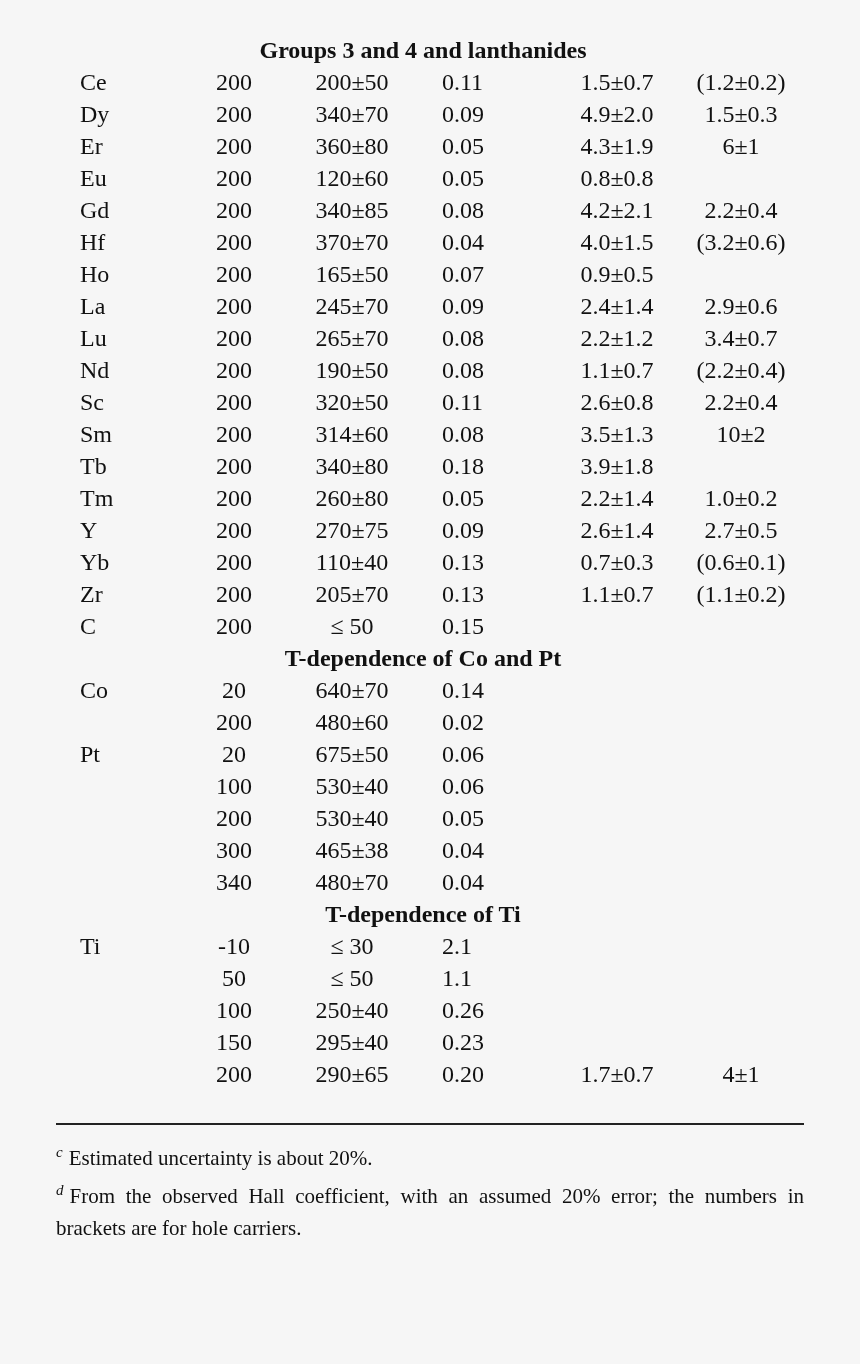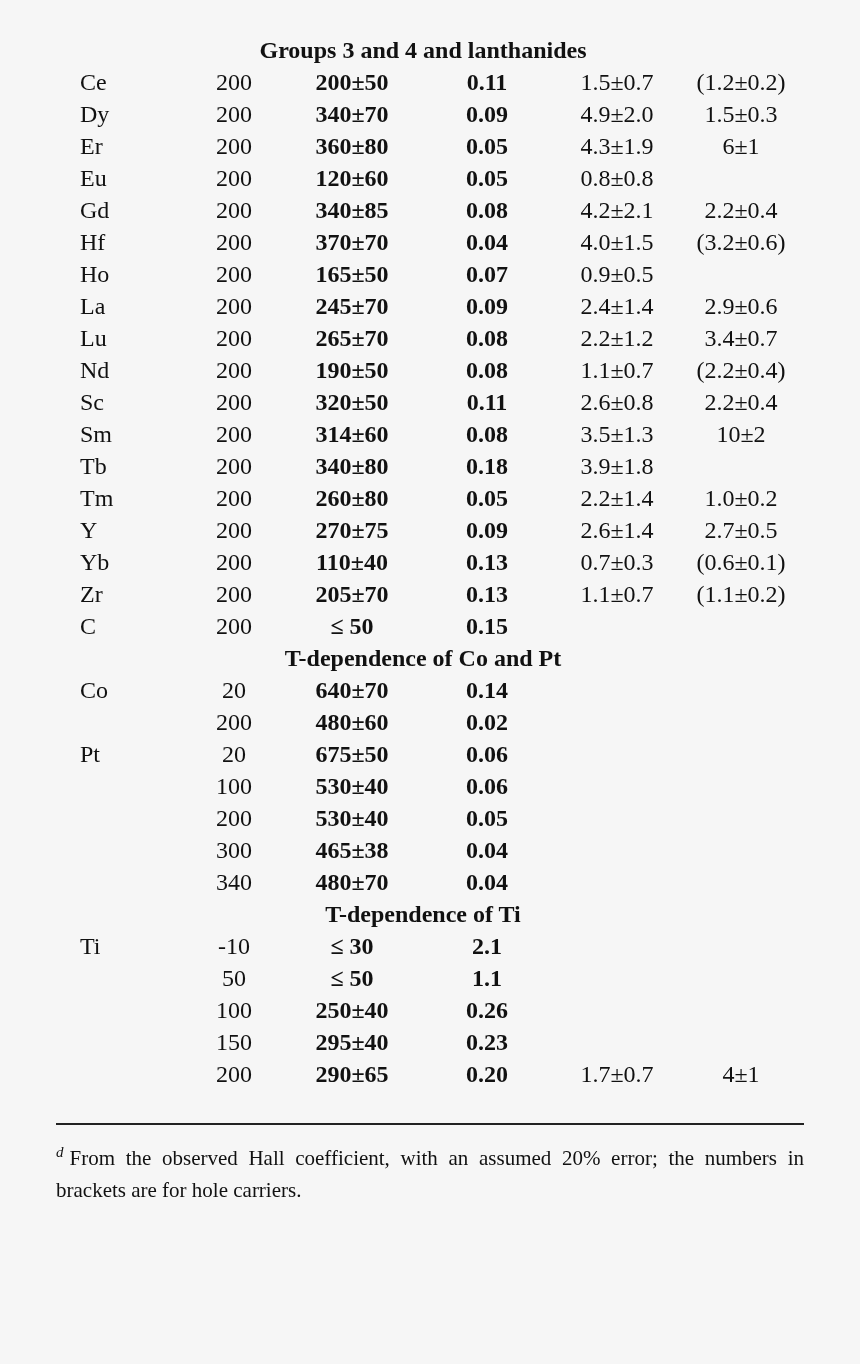--- a/index.html
+++ b/index.html
@@ -7,22 +7,22 @@
     width:860px; height:1364px; background:#f6f6f6; color:#111;
     font-family:"Liberation Serif","DejaVu Serif",serif;
     position:relative; overflow:hidden;
   }
   #table-wrap { position:absolute; left:56px; top:34px; width:748px; }
   .row { position:relative; height:32px; font-size:24px; line-height:32px;margin-left:24px; }
   .section { text-align:center; font-weight:bold; font-size:24px; height:32px; line-height:32px; position:relative; left:-7px;}
   .cell { position:absolute; top:0; white-space:nowrap; }
   .c0 { left:0; }
   .c1 { left:132px; width:44px; text-align:center; }
-  .c2 { left:210px; width:124px; text-align:center;font-weight:bold; }
-  .c3 { left:362px; width:90px; text-align:center;font-weight:bold; }
+  .c2 { left:210px; width:124px; text-align:center; }
+  .c3 { left:362px; width:90px; text-align:left; }
   .c4 { left:482px; width:110px; text-align:center; }
   .c5 { left:600px; width:122px; text-align:center; }
   #rule { position:absolute; left:56px; top:1123px; width:748px; height:2px; background:#222; }
   #notes { position:absolute; left:56px; top:1136px; width:748px; font-size:21px; line-height:32px; }
   .note { text-align:justify; }
   .note sup { font-style:italic; font-size:15px; margin-right:6px; }
   .ref { color:#1a1aee; }
 </style>
 </head>
 <body>
@@ -267,14 +267,15 @@
       <span class="cell c0"></span>
       <span class="cell c1">200</span>
       <span class="cell c2">290±65</span>
       <span class="cell c3">0.20</span>
       <span class="cell c4">1.7±0.7</span>
       <span class="cell c5">4±1</span>
     </div>
   </div>
 <div id="rule"></div>
 <div id="notes">
+    <div class="note"><sup>c</sup><span>Estimated uncertainty is about 20%.</span></div>
     <div class="note"><sup>d</sup><span>From the observed Hall coefficient, with an assumed 20% error; the numbers in brackets are for hole carriers.</span></div>
   </div>
 
 </body></html>

